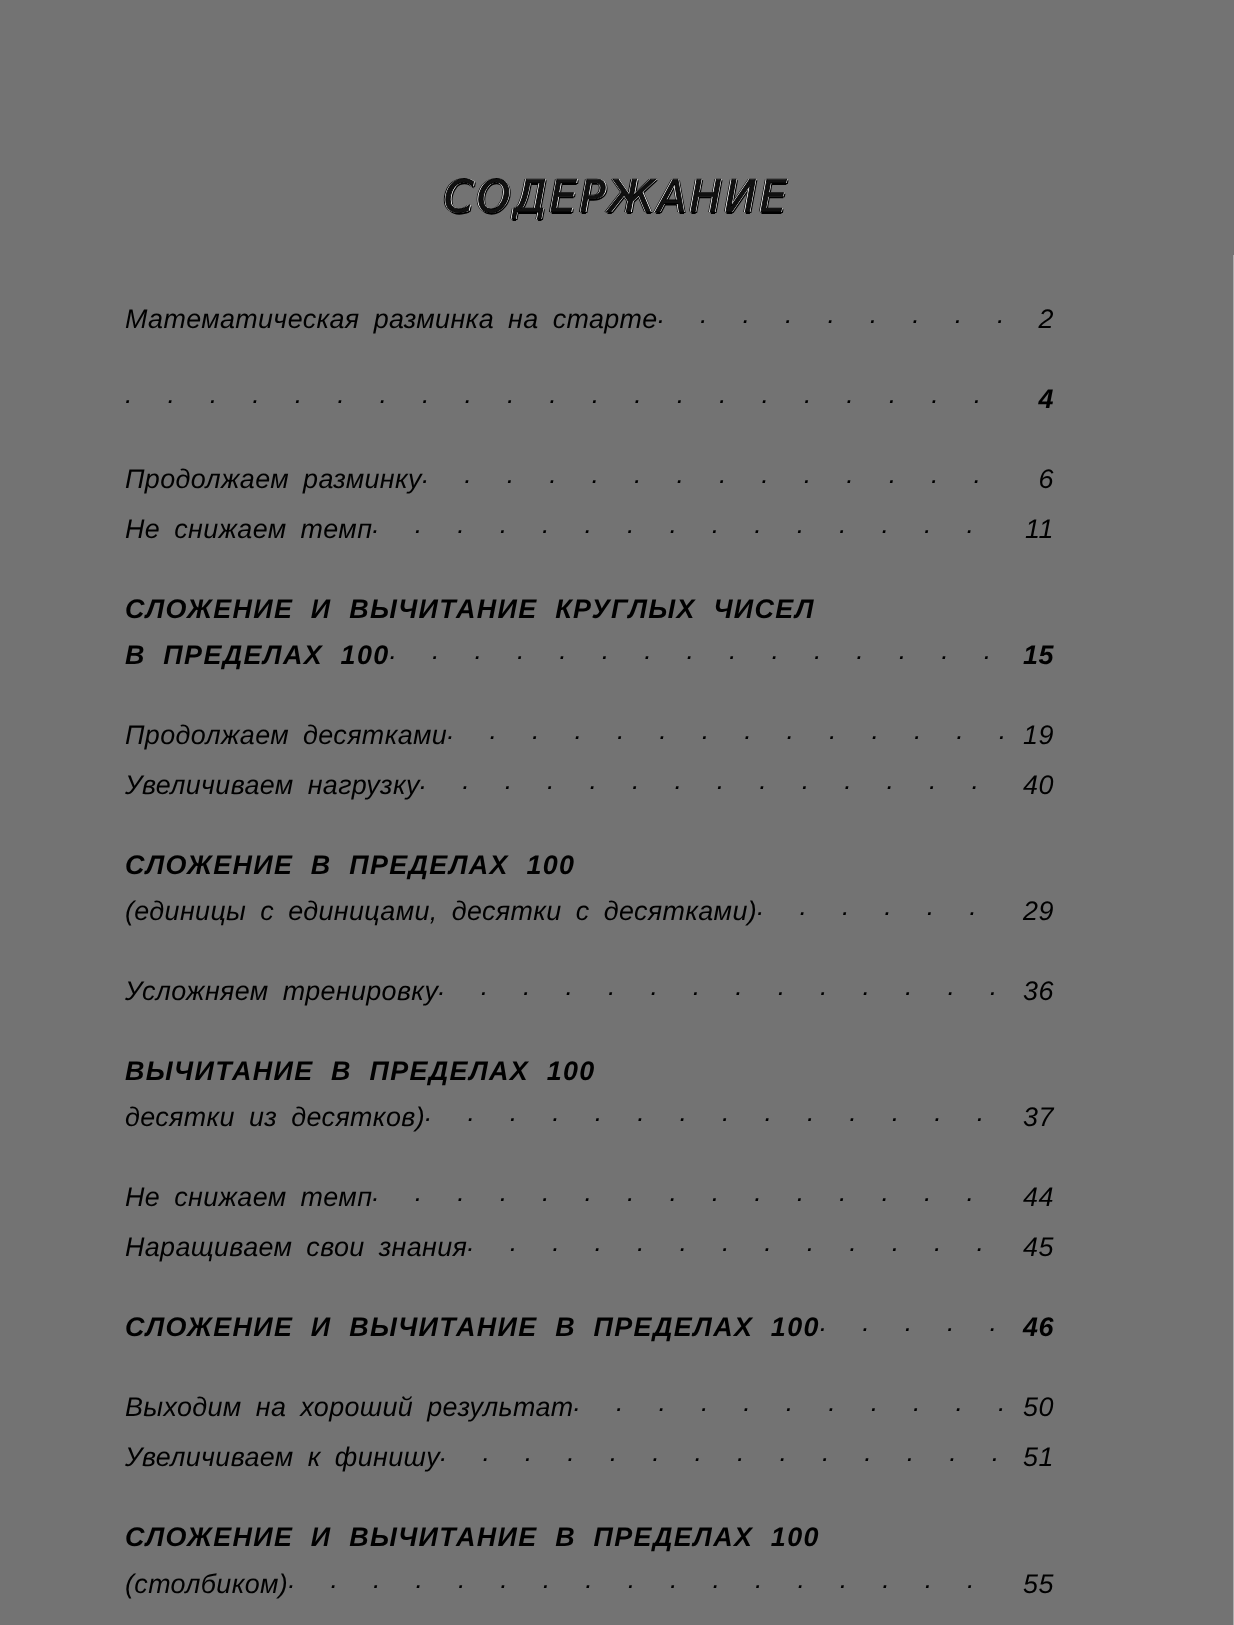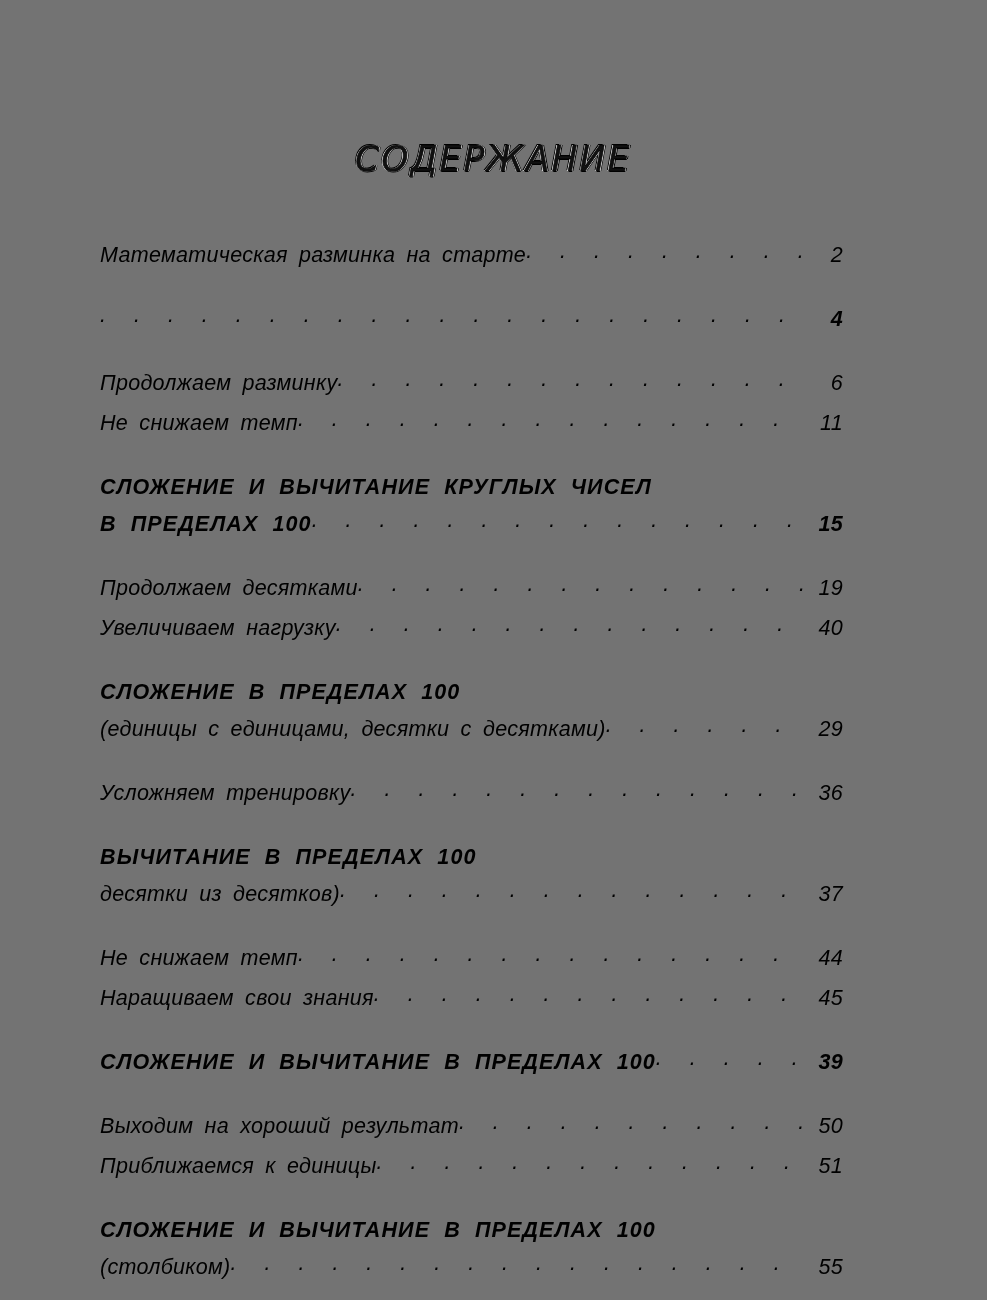--- a/index.html
+++ b/index.html
@@ -229,33 +229,33 @@
         <div class="line">
           <span class="label">Наращиваем свои знания</span>
           <span class="leader" aria-hidden="true"></span>
           <span class="pageno wide">45</span>
         </div>
       </div>
       <div class="entry gap-lg">
         <div class="line bold">
           <span class="label">СЛОЖЕНИЕ И ВЫЧИТАНИЕ В ПРЕДЕЛАХ 100</span>
           <span class="leader" aria-hidden="true"></span>
-          <span class="pageno wide">39</span>
+          <span class="pageno wide">46</span>
         </div>
       </div>
       <div class="entry gap-lg">
         <div class="line">
           <span class="label">Выходим на хороший результат</span>
           <span class="leader" aria-hidden="true"></span>
           <span class="pageno wide">50</span>
         </div>
       </div>
       <div class="entry gap-sm">
         <div class="line">
-          <span class="label">Приближаемся к единицы</span>
+          <span class="label">Увеличиваем к финишу</span>
           <span class="leader" aria-hidden="true"></span>
           <span class="pageno wide">51</span>
         </div>
       </div>
       <div class="entry gap-lg">
         <div class="line bold">
           <span class="label">СЛОЖЕНИЕ И ВЫЧИТАНИЕ В ПРЕДЕЛАХ 100</span>
           <span class="leader none" aria-hidden="true"></span>
           <span class="pageno wide" style="visibility: hidden;"></span>
         </div>

